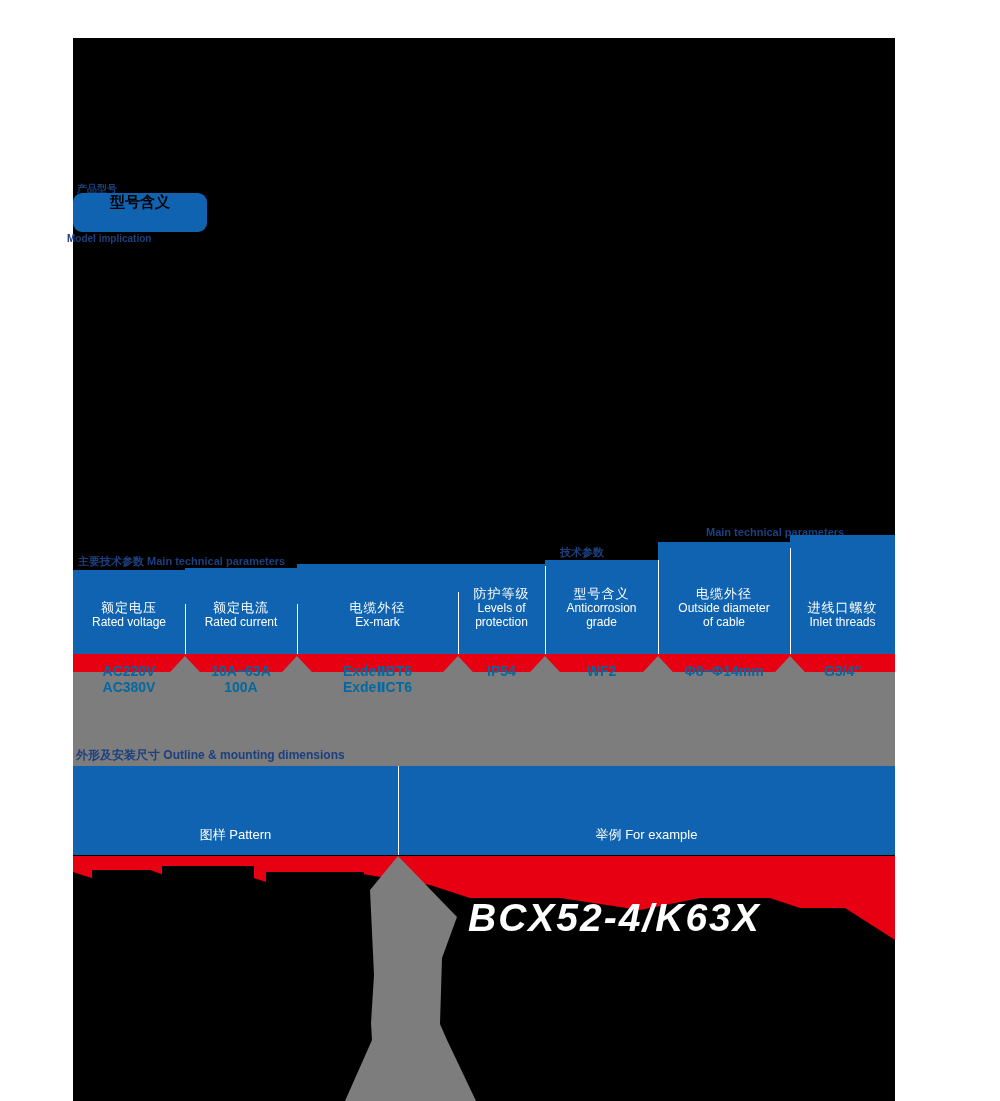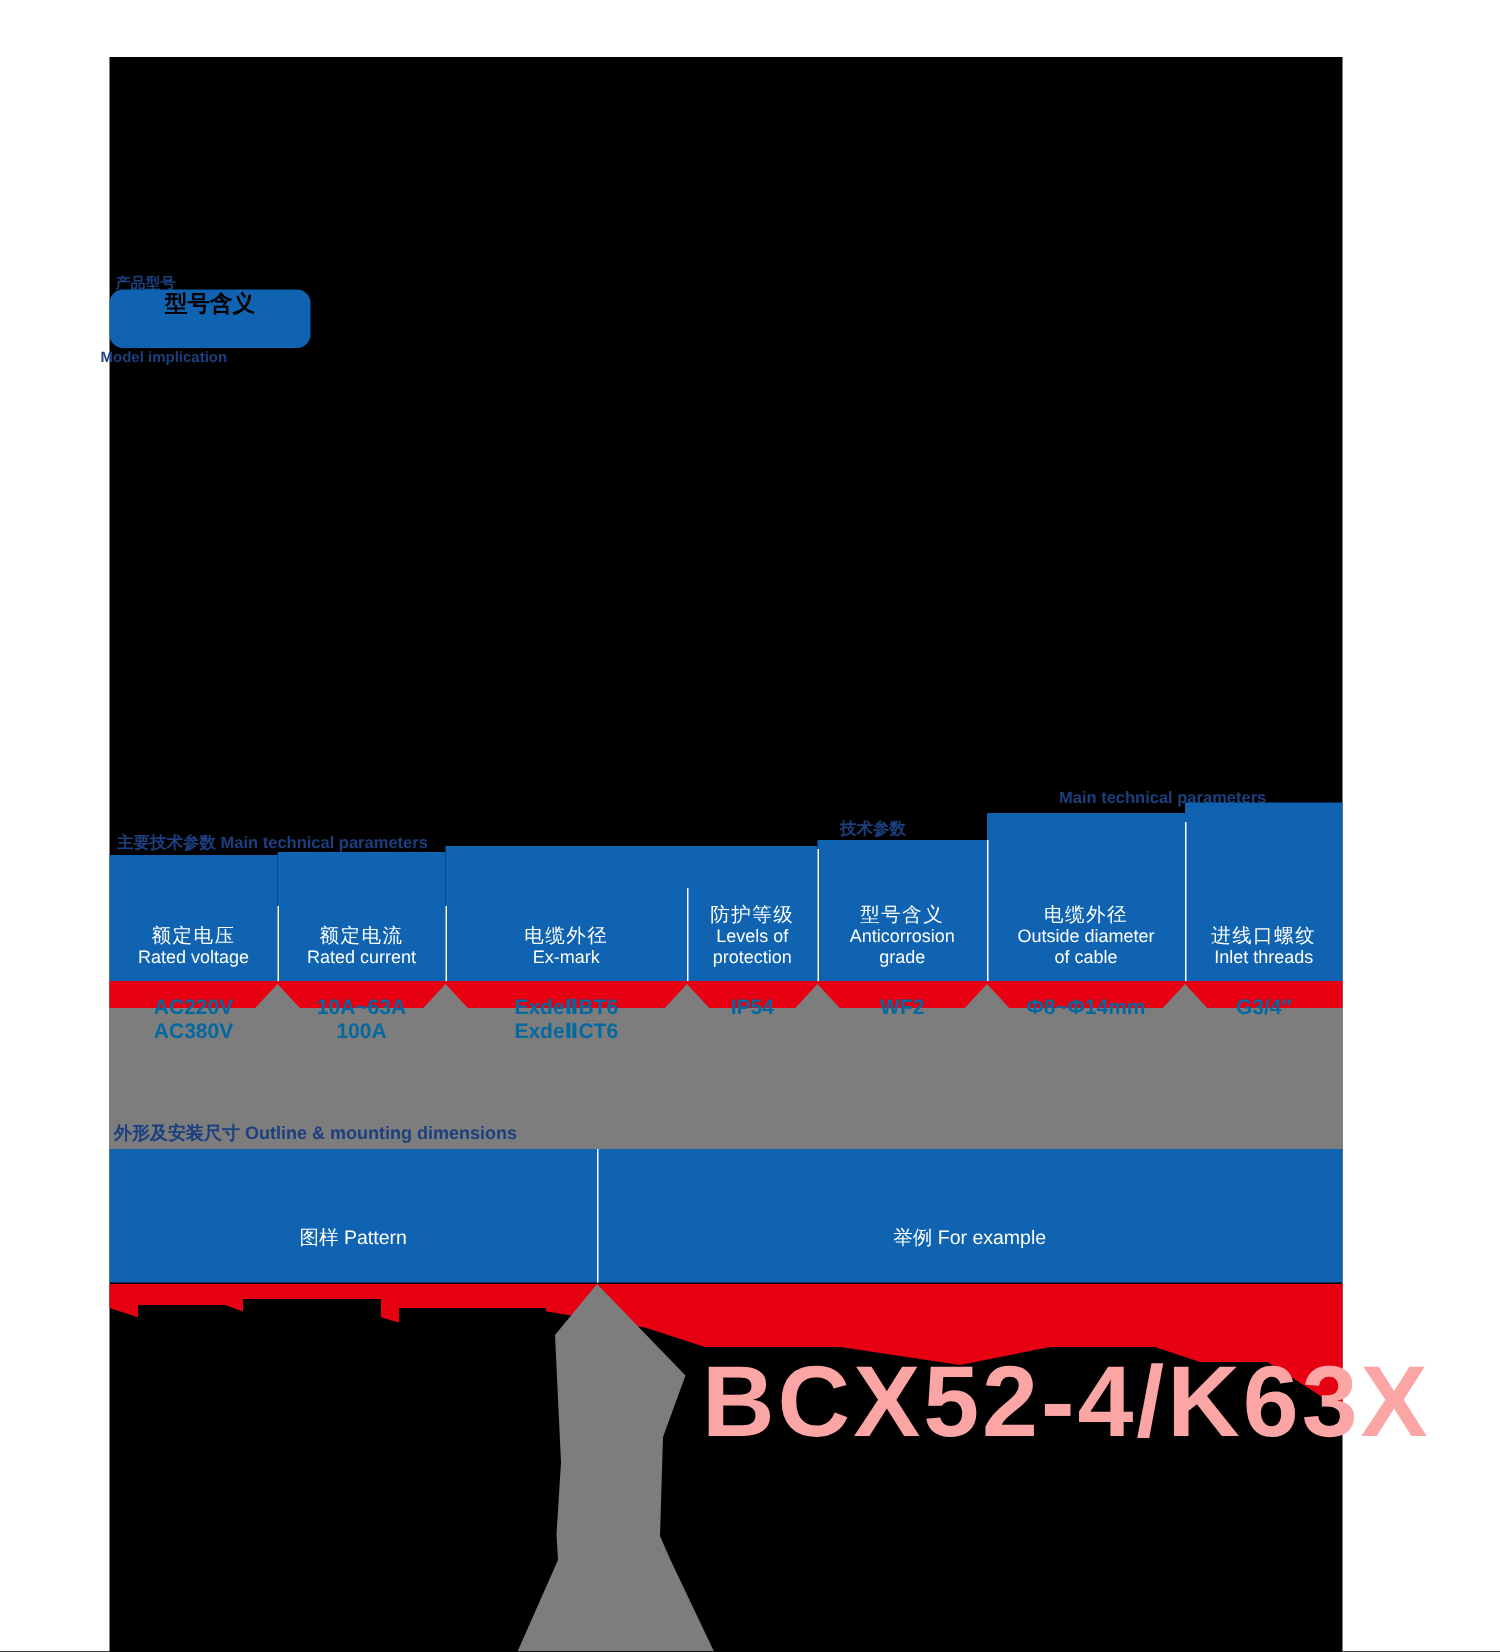--- a/index.html
+++ b/index.html
@@ -17,47 +17,47 @@
   #margin-right{left:895px;top:0;width:105px;height:1101px;}
   
   #title-box{left:73px;top:193px;width:134px;height:39px;background:var(--blue);
     border-radius:9px;display:flex;align-items:flex-start;justify-content:center;}
   #title-box span{color:#000;font-weight:bold;font-size:15px;white-space:nowrap;}
   .navy-caption{color:var(--navy);font-weight:bold;white-space:nowrap;}
   #title-above{left:77px;top:182px;font-size:10px;}
   #title-below{left:67px;top:233px;font-size:10px;text-align:right;}
   
   .t1cell{background:var(--blue);display:flex;flex-direction:column;justify-content:flex-end;
-    align-items:center;text-align:center;padding-bottom:9px;color:#fff;}
+    align-items:center;text-align:center;padding-bottom:25px;color:#fff;}
   .t1cell .cn{font-size:13px;line-height:15px;letter-spacing:1px;}
   .t1cell .en{font-size:12px;line-height:14px;}
   .t1cell .en2{font-size:12px;line-height:14px;}
   .t1cell .en2:empty{display:none;}
   .vline{background:#fff;width:1px;}
   
   #cap1-left{left:78px;top:554px;font-size:11px;}
   #cap1-mid{left:560px;top:545px;font-size:11px;}
   #cap1-right{left:706px;top:526px;font-size:11px;}
   
   #red1{left:73px;top:654px;width:822px;height:18px;background:var(--red);}
   #gray1{left:73px;top:672px;width:822px;height:94px;background:var(--gray);}
   .t1value{position:absolute;top:663px;text-align:center;color:#0369a1;font-weight:bold;
     font-size:14px;line-height:16px;}
   .t1value .v2:empty{display:none;}
   
   #cap2{left:76px;top:747px;font-size:12px;}
   #t2blue{left:73px;top:766px;width:822px;height:89px;background:var(--blue);}
   #t2divider{left:398px;top:766px;height:89px;}
   .t2label{position:absolute;top:766px;height:89px;display:flex;align-items:flex-end;
-    justify-content:center;color:#fff;font-size:13px;padding-bottom:21px;}
+    justify-content:center;color:#fff;font-size:13px;padding-bottom:11px;}
   #t2label-pattern{left:73px;width:325px;}
   #t2label-example{left:398px;width:497px;}
   
-  #example-value{left:468px;top:896px;color:#fca5a5;font-weight:bold;font-size:67px;
-    letter-spacing:2px;white-space:nowrap;}
+  #example-value{left:468px;top:896px;color:#ffffff;font-weight:bold;font-size:39px;
+    letter-spacing:2px;white-space:nowrap;font-style:italic;}
   svg.overlay{position:absolute;left:0;top:0;}
 </style>
 </head>
 <body>
 
 <div class="abs white" id="margin-top"></div>
 <div class="abs white" id="margin-left"></div>
 <div class="abs white" id="margin-right"></div>
 
 <div class="abs navy-caption" id="title-above">产品型号</div>

